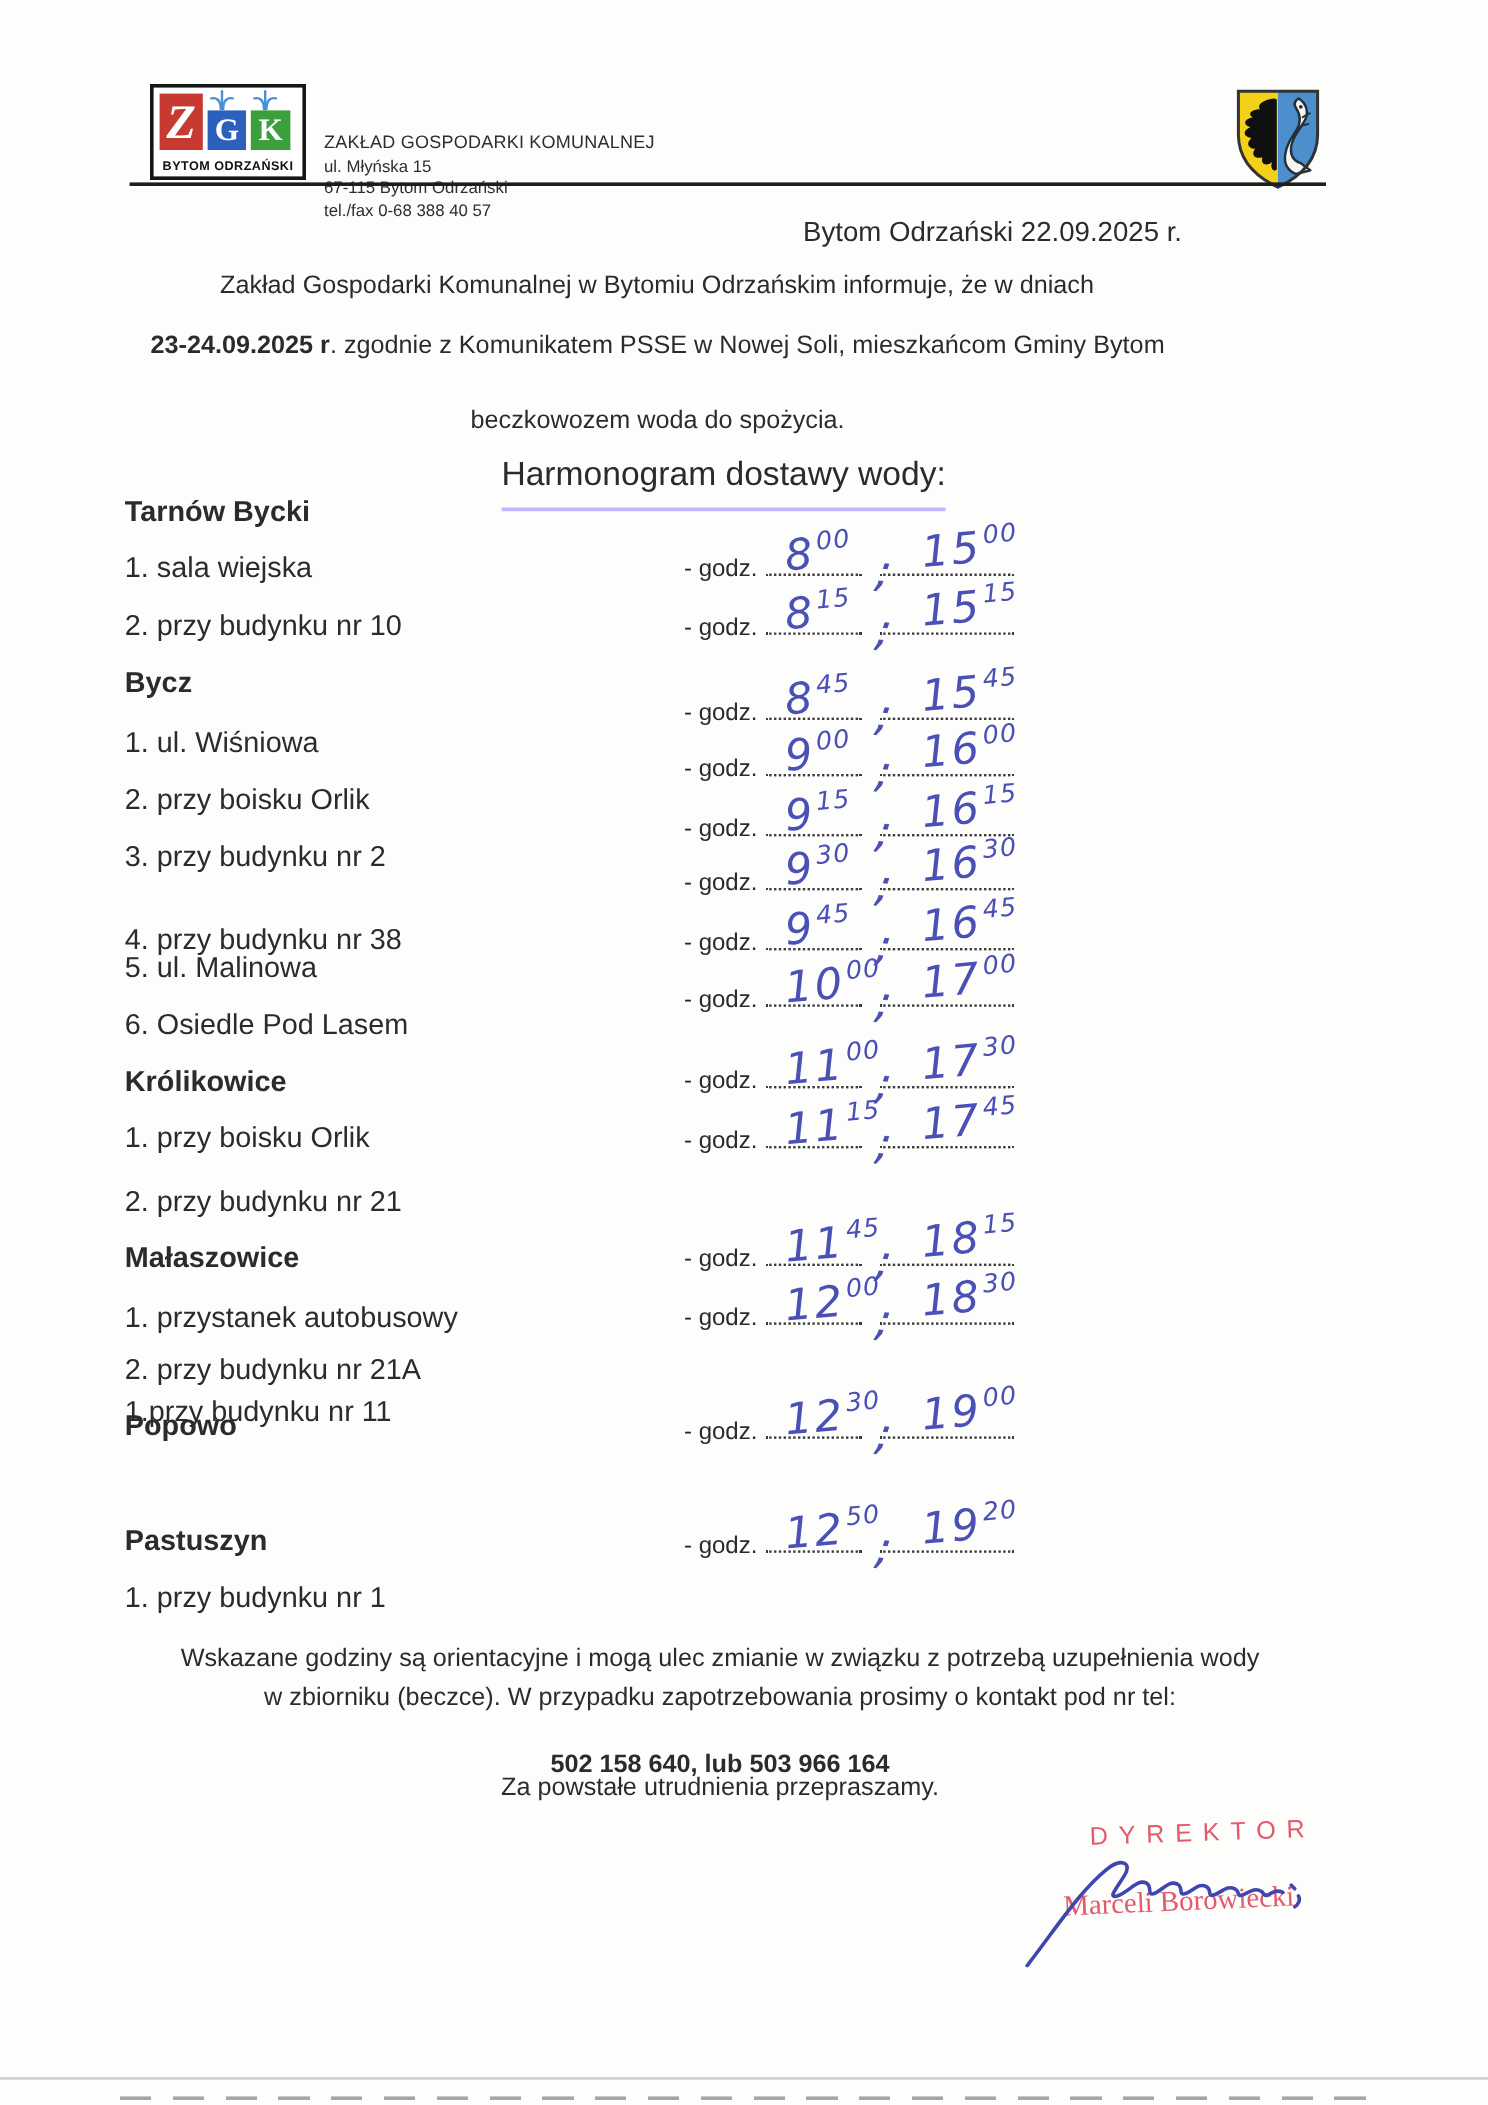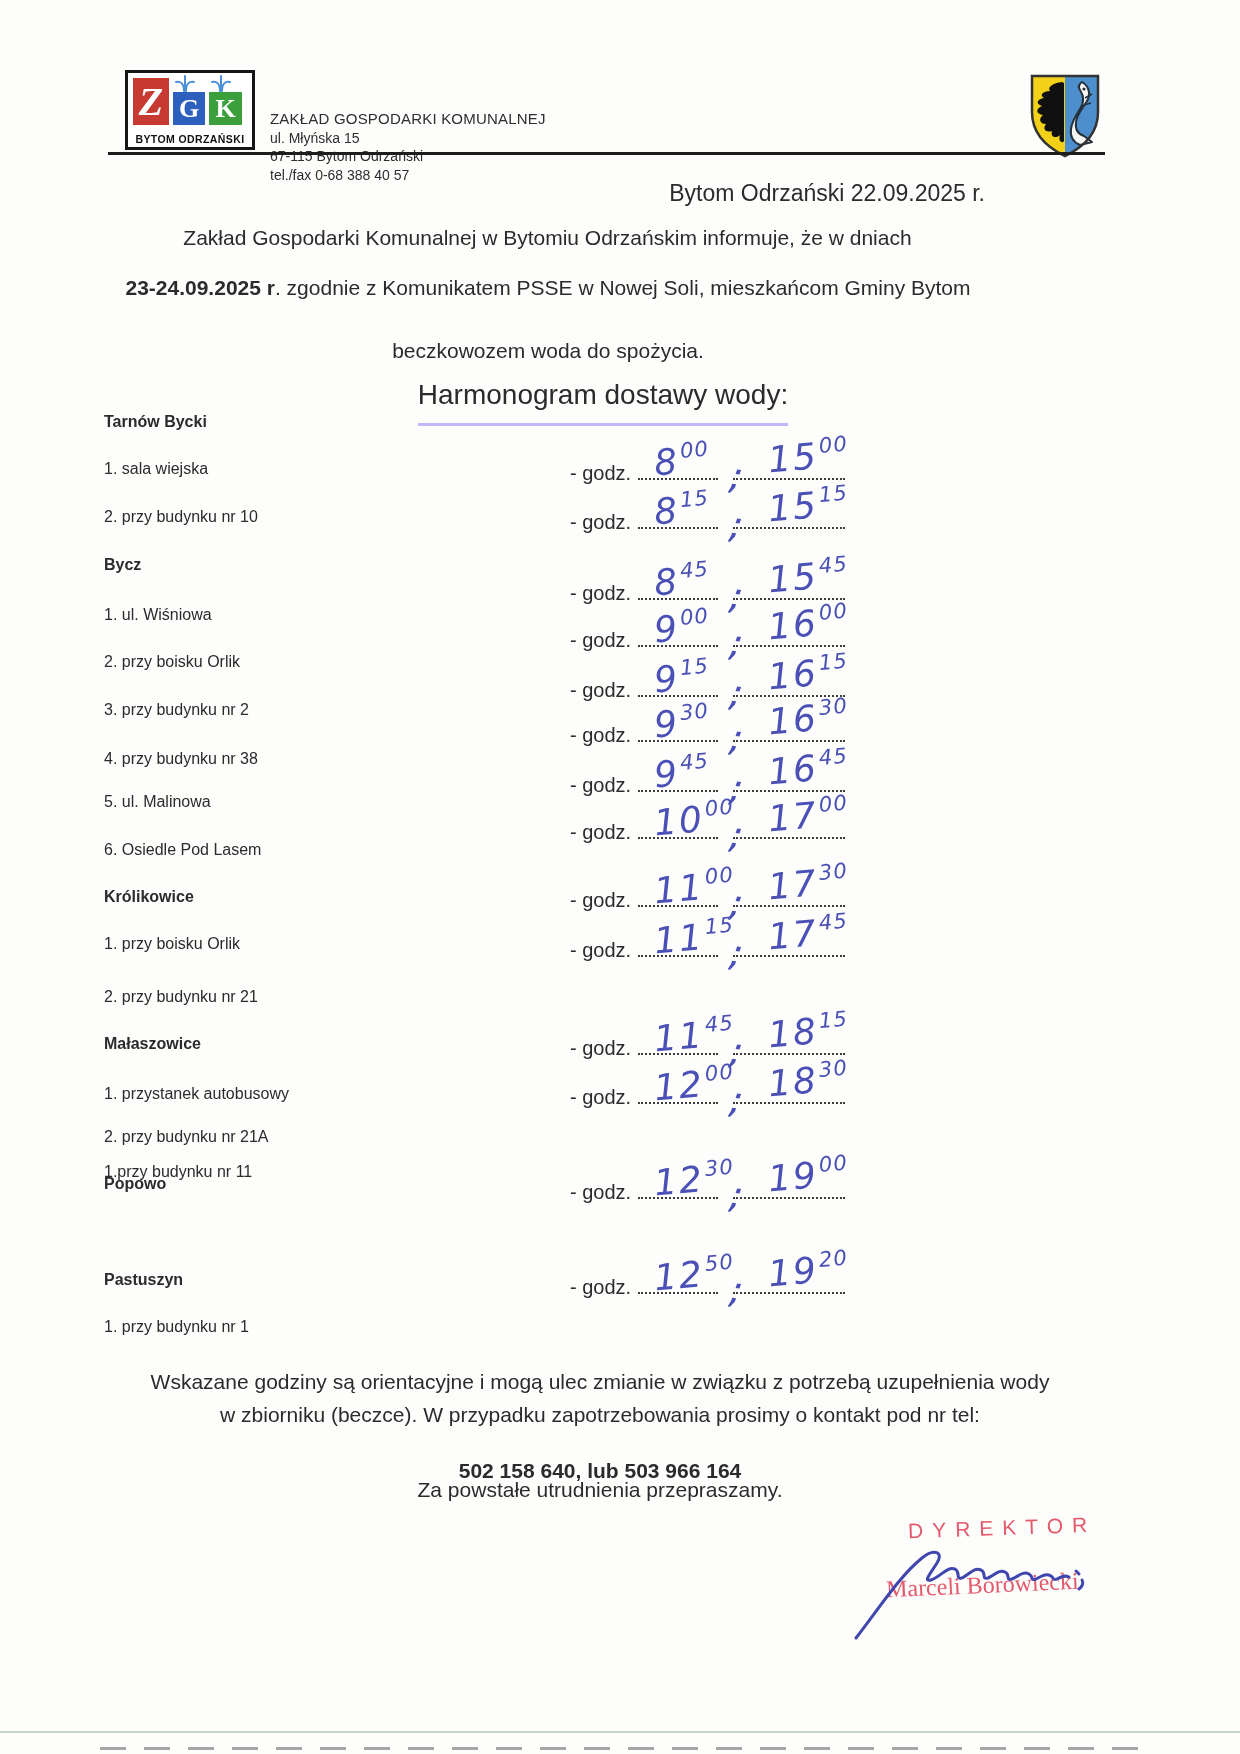--- a/index.html
+++ b/index.html
@@ -30,21 +30,21 @@
 
   
   .date-line{top:180px;right:255px;font-size:23px;}
   .intro-line{left:95px;top:226px;width:905px;text-align:center;font-size:21px;}
   .body-par{left:88px;top:272px;width:920px;text-align:center;font-size:21px;line-height:31.5px;}
 
   .sched-title-wrap{left:103px;top:379px;width:1000px;text-align:center;}
   .sched-title{display:inline-block;font-size:28px;border-bottom:3px solid #c4b5fd;padding-bottom:12px;}
 
   
-  .loc{position:absolute;left:104px;font-size:16px;white-space:nowrap;}
+  .loc{position:absolute;left:104px;font-size:24px;white-space:nowrap;}
   .sec{font-weight:bold;}
 
   .godz-row{position:absolute;left:570px;height:26px;font-size:20px;white-space:nowrap;}
   .glabel{display:inline-block;}
   .dots{display:inline-block;width:80px;height:17px;border-bottom:2px dotted #3c3c3c;}
   .dots-a{margin-left:7px;}
   .dots-b{width:112px;margin-left:15px;}
 
   .hw{position:absolute;font-family:"DejaVu Sans", sans-serif;font-style:italic;
       color:#4a50b5;line-height:1;white-space:nowrap;}
@@ -130,21 +130,21 @@
   <span class="sched-title">Harmonogram dostawy wody:</span>
 </div>
 
 <div class="loc sec" style="top:413px">Tarnów Bycki</div>
 <div class="loc" style="top:460px">1. sala wiejska</div>
 <div class="loc" style="top:508px">2. przy budynku nr 10</div>
 <div class="loc sec" style="top:556px">Bycz</div>
 <div class="loc" style="top:606px">1. ul. Wiśniowa</div>
 <div class="loc" style="top:653px">2. przy boisku Orlik</div>
 <div class="loc" style="top:701px">3. przy budynku nr 2</div>
-<div class="loc" style="top:750px">4. przy budynku nr 38</div>
+<div class="loc" style="top:770px">4. przy budynku nr 38</div>
 <div class="loc" style="top:793px">5. ul. Malinowa</div>
 <div class="loc" style="top:841px">6. Osiedle Pod Lasem</div>
 <div class="loc sec" style="top:888px">Królikowice</div>
 <div class="loc" style="top:935px">1. przy boisku Orlik</div>
 <div class="loc" style="top:988px">2. przy budynku nr 21</div>
 <div class="loc sec" style="top:1035px">Małaszowice</div>
 <div class="loc" style="top:1085px">1. przystanek autobusowy</div>
 <div class="loc" style="top:1128px">2. przy budynku nr 21A</div>
 <div class="loc sec" style="top:1175px">Popowo</div>
 <div class="loc" style="top:1163px">1.przy budynku nr 11</div>

